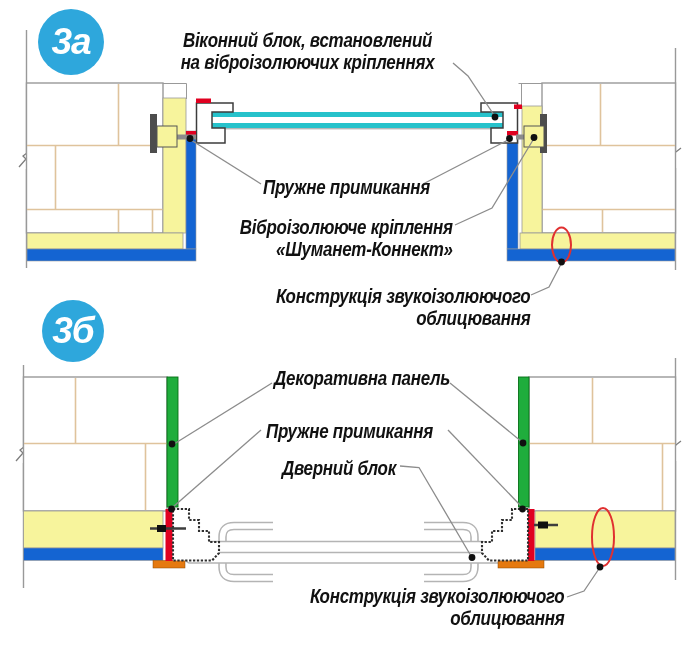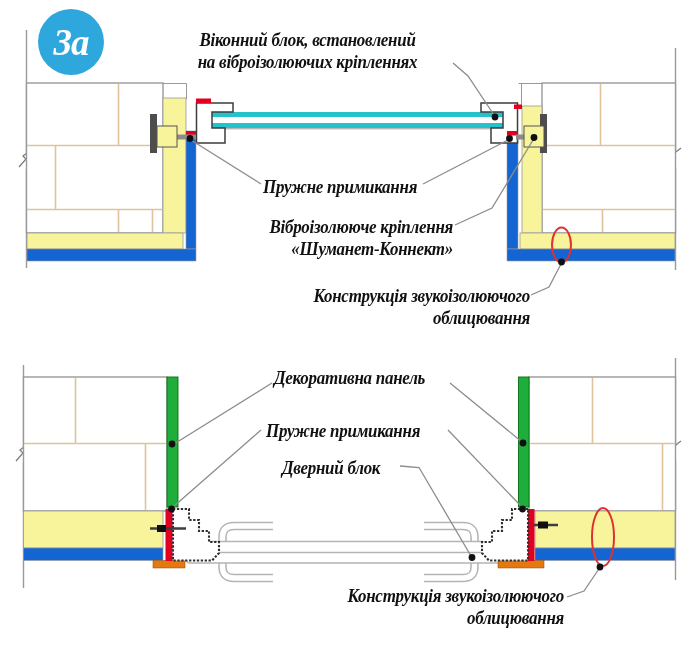--- a/index.html
+++ b/index.html
@@ -1,17 +1,17 @@
 <!DOCTYPE html>
 <html style="--badge: #2EA7DC; --insulation-yellow: #F7F49C; --board-blue: #1464D2; --panel-green: #1FAD3C; --seal-red: #E00020; --sill-orange: #E5790F; --glass-cyan: #26C2CB; --masonry-joint: #DFC39C; --outline-gray: #999999; --leader-gray: #8C8C8C; --frame-dark: #3C3C3C; --door-gray: #B4B4B4; --highlight-red: #E03030; --text-black: #111111;"><head>
 <meta charset="utf-8">
 <style>
   html,body{margin:0;padding:0;background:#fff;}
   #stage{position:relative;width:700px;height:652px;background:#fff;overflow:hidden;
-         font-family:Liberation Serif, serif;border-radius:11px;}
+         font-family:Liberation Sans, sans-serif;border-radius:11px;}
   #drawing{position:absolute;left:0;top:0;}
 
   
   .wall{fill:#fff;stroke:var(--outline-gray,#999);stroke-width:1.4;}
   .joint{stroke:var(--masonry-joint,#DFC39C);stroke-width:1.6;fill:none;}
   .edge{stroke:var(--outline-gray,#999);stroke-width:1.4;fill:none;}
   .brk{stroke:#7d7d7d;stroke-width:1.3;fill:none;}
   .yellow{fill:var(--insulation-yellow,#F7F49C);stroke:var(--outline-gray,#999);stroke-width:0.8;}
   .blue{fill:var(--board-blue,#1464D2);stroke:var(--outline-gray,#999);stroke-width:0.6;}
   .green{fill:var(--panel-green,#1FAD3C);stroke:#066f16;stroke-width:0.9;}
@@ -225,20 +225,21 @@
         <circle class="dot" cx="523" cy="443" r="3.4"></circle>
         <circle class="dot" cx="171.5" cy="509" r="3.4"></circle>
         <circle class="dot" cx="522.5" cy="509" r="3.4"></circle>
         <circle class="dot" cx="472" cy="557.5" r="3.4"></circle>
         <circle class="dot" cx="600" cy="567" r="3.4"></circle>
       </g>
     </g>
   </svg>
 
   <div class="badge" style="left:38px;top:9px;width:66px;height:66px;">3а</div>
+  <div class="badge" style="left:42px;top:300px;width:62px;height:62px;">3б</div>
 
   <div class="lbl a-center" style="left:150px;top:29px;width:315px;">
     <span>Віконний блок, встановлений</span>
     <span>на віброізолюючих кріпленнях</span>
   </div>
 
   <div class="lbl a-left" style="left:263px;top:176px;">Пружне примикання</div>
 
   <div class="lbl a-right" style="right:247px;top:216px;">
     <span>Віброізолююче кріплення</span>

